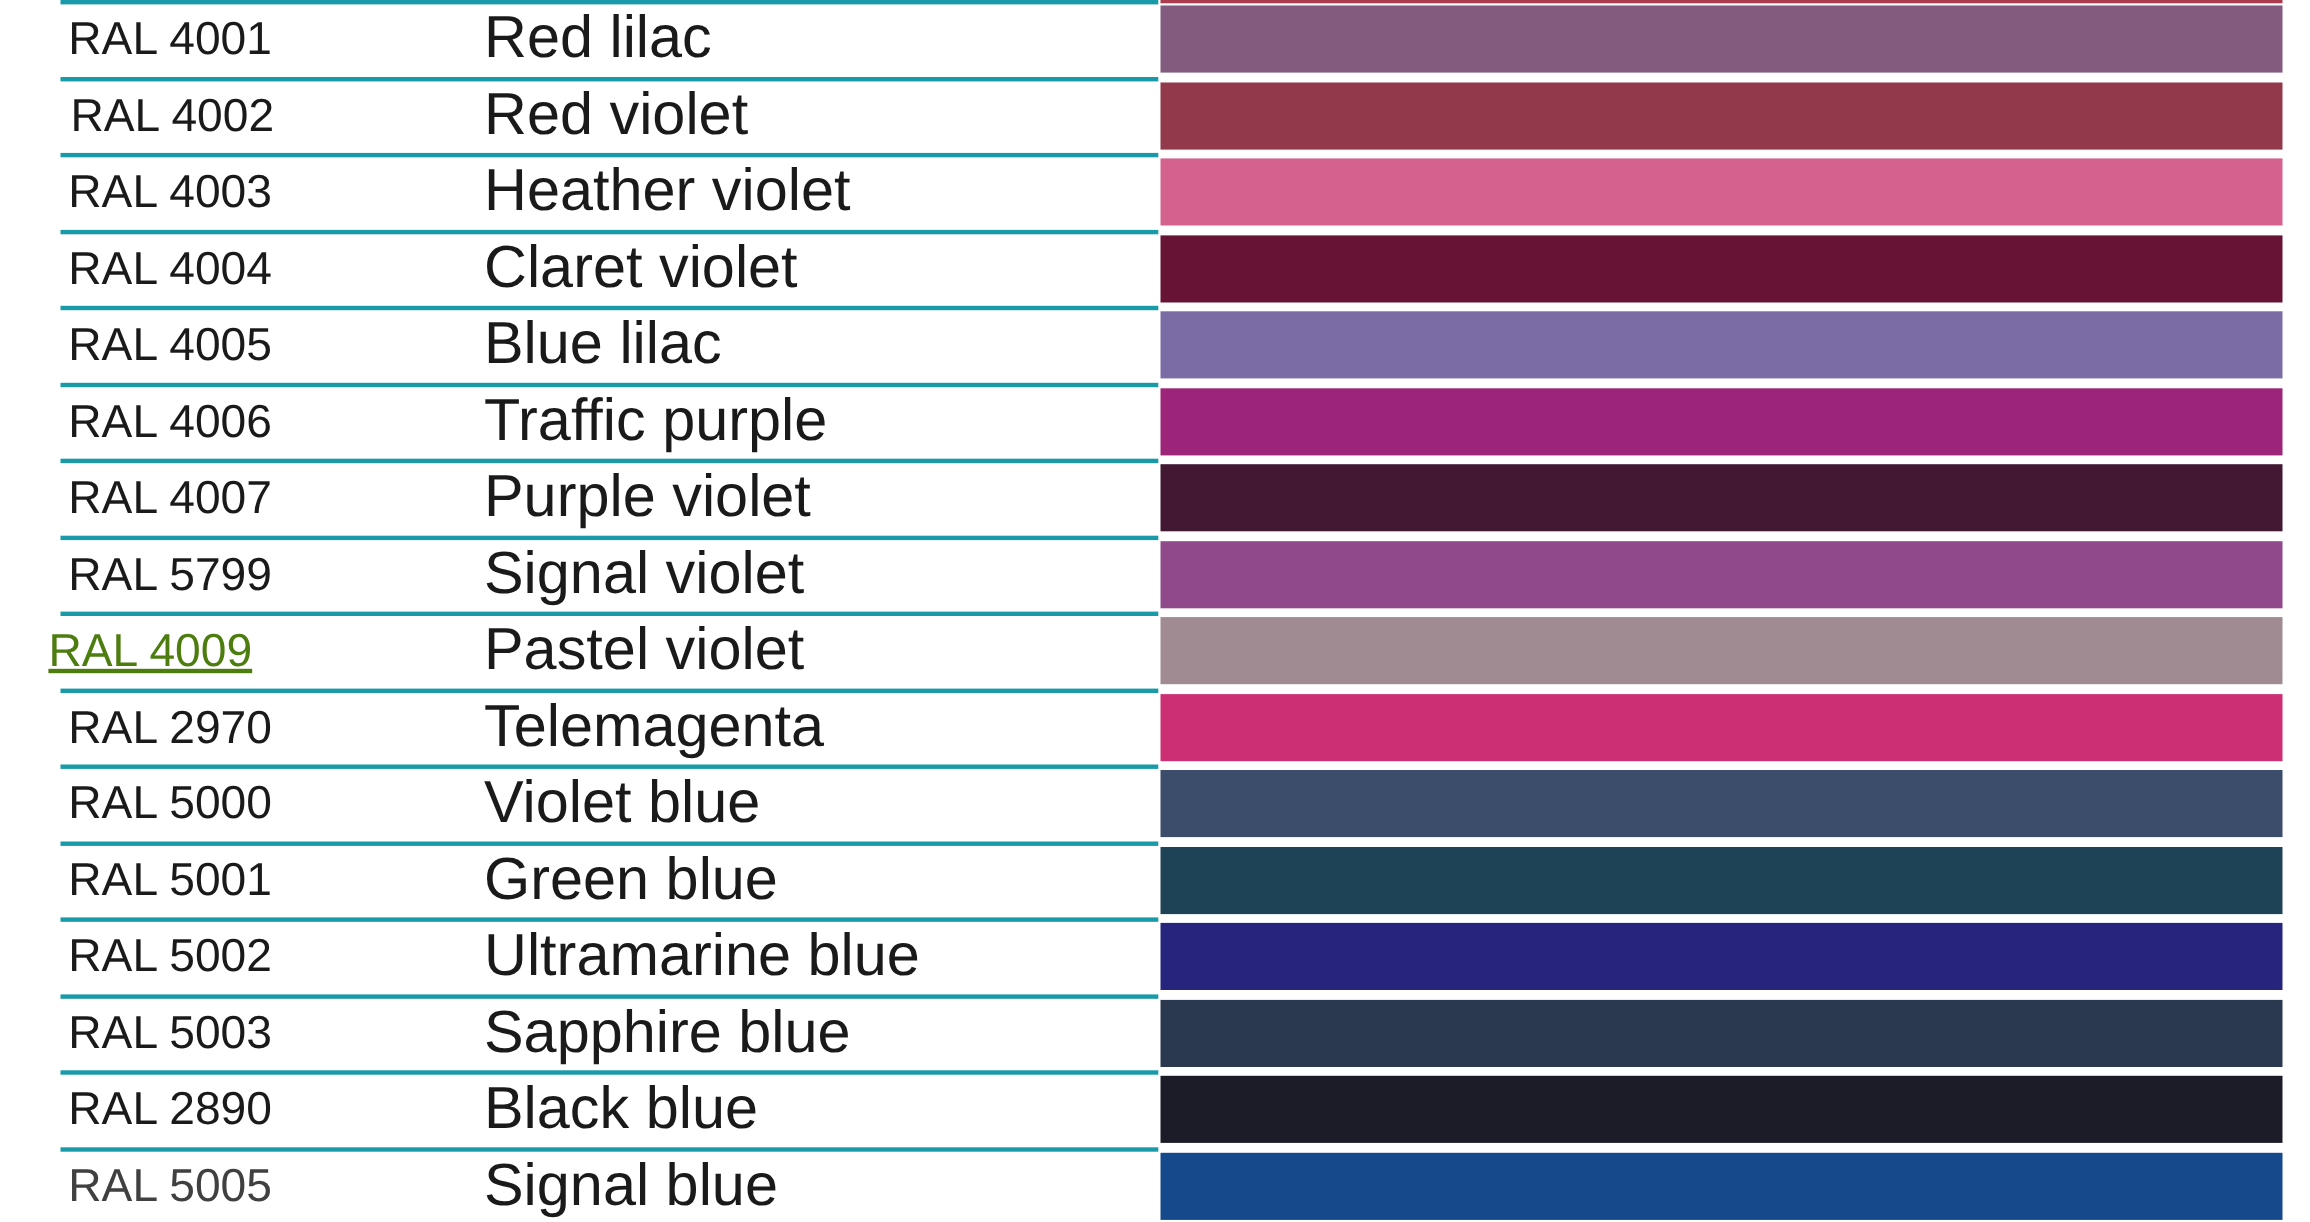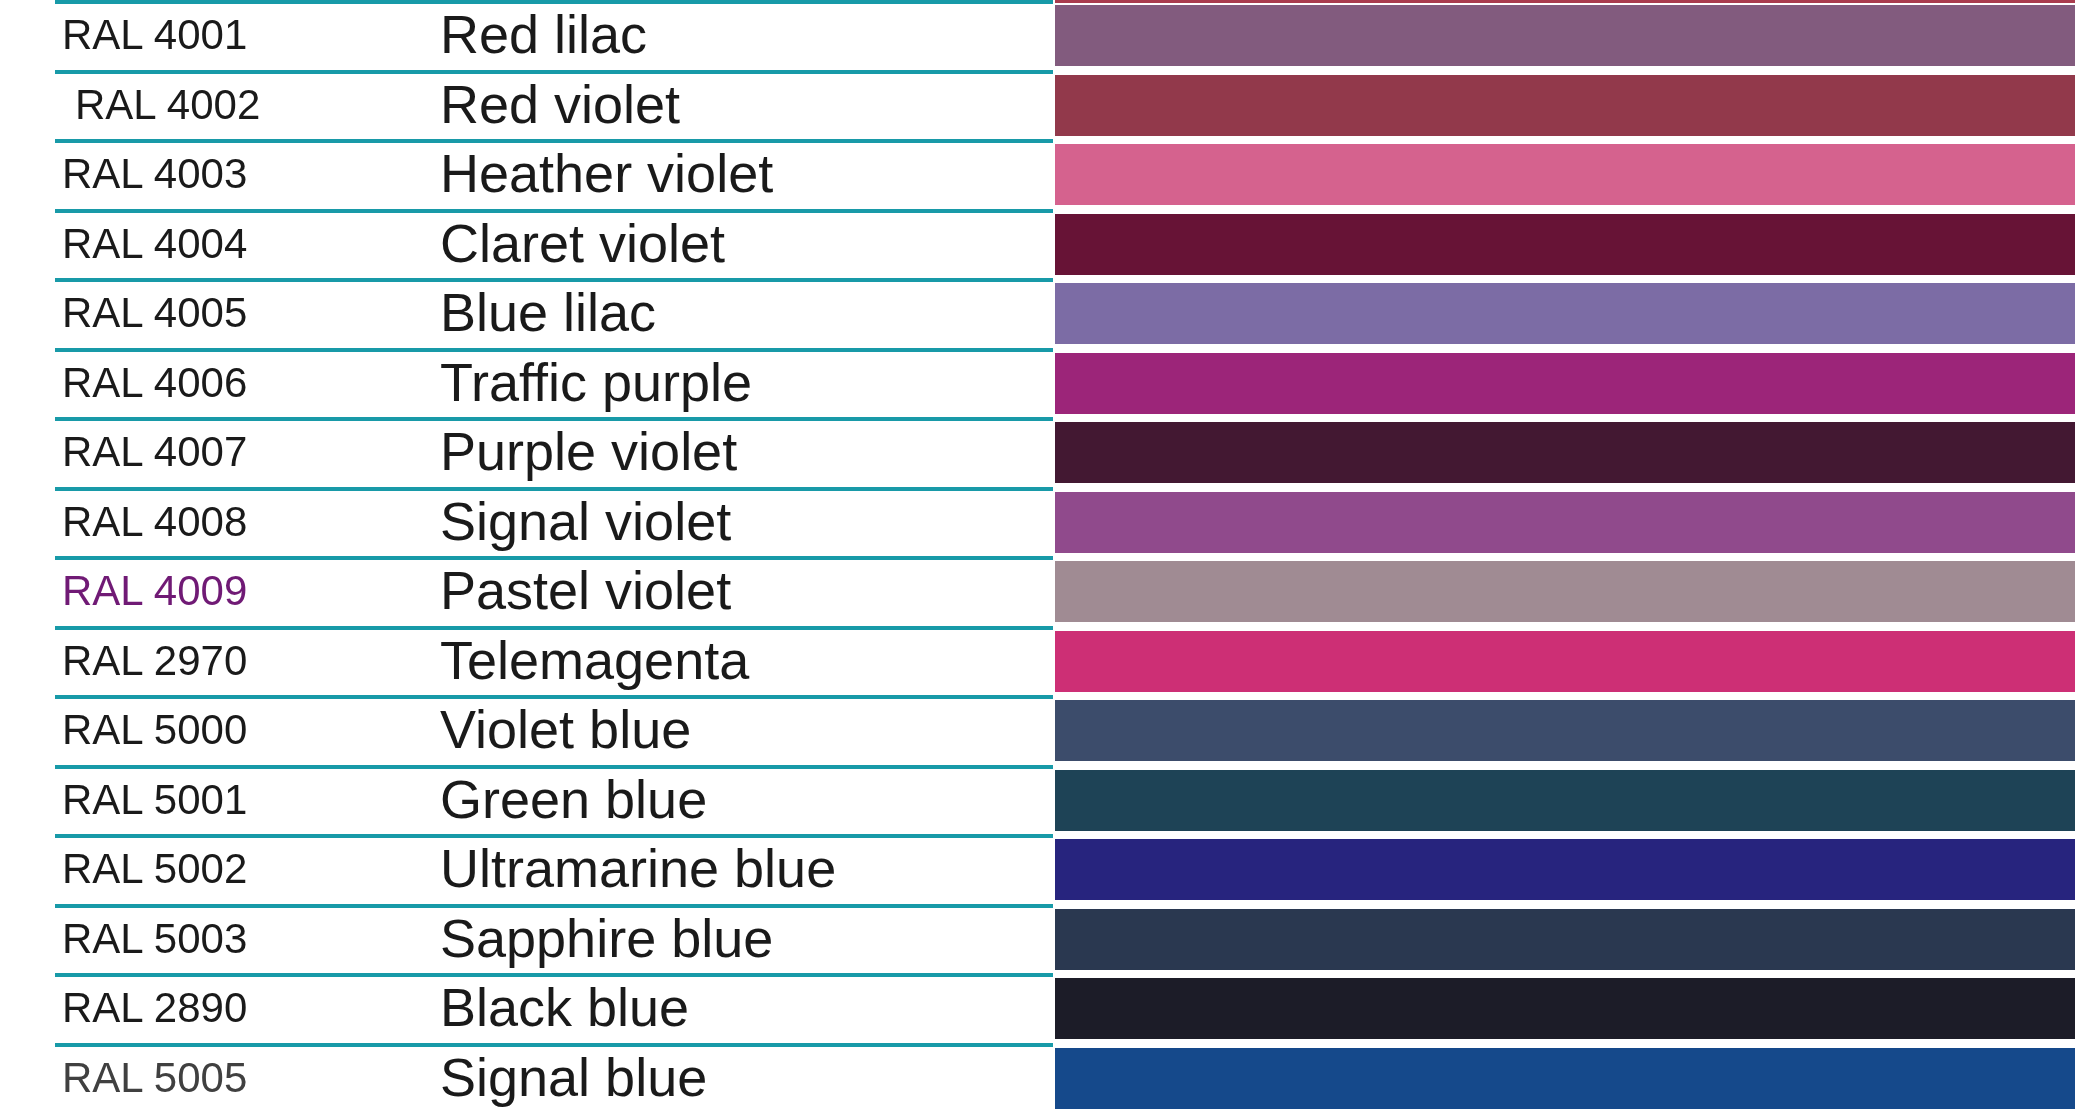--- a/index.html
+++ b/index.html
@@ -86,21 +86,21 @@
   <div class="top-bleed" style="background: rgb(169, 60, 78); left: 1055px; width: 1020px;"></div>
   <div id="rows-host">
       <div class="row" style="top: 0px;">
         <div class="rule" style="left: 55px; width: 998px; background: rgb(24, 154, 168);"></div>
         <div class="cell-code" style="left: 62px; color: rgb(26, 26, 26);">RAL 4001</div>
         <div class="cell-name" style="left: 440px; color: rgb(26, 26, 26);">Red lilac</div>
         <div class="swatch" style="left: 1055px; width: 1020px; background: rgb(130, 91, 126);"></div>
       </div>
       <div class="row" style="top: 69.5px;">
         <div class="rule" style="left: 55px; width: 998px; background: rgb(24, 154, 168);"></div>
-        <div class="cell-code" style="left: 75px; color: rgb(26, 26, 26);">RAL 4002</div>
+        <div class="cell-code" style="left: 64px; color: rgb(26, 26, 26);">RAL 4002</div>
         <div class="cell-name" style="left: 440px; color: rgb(26, 26, 26);">Red violet</div>
         <div class="swatch" style="left: 1055px; width: 1020px; background: rgb(146, 57, 75);"></div>
       </div>
       <div class="row" style="top: 139px;">
         <div class="rule" style="left: 55px; width: 998px; background: rgb(24, 154, 168);"></div>
         <div class="cell-code" style="left: 62px; color: rgb(26, 26, 26);">RAL 4003</div>
         <div class="cell-name" style="left: 440px; color: rgb(26, 26, 26);">Heather violet</div>
         <div class="swatch" style="left: 1055px; width: 1020px; background: rgb(213, 98, 142);"></div>
       </div>
       <div class="row" style="top: 208.5px;">
@@ -122,27 +122,27 @@
         <div class="swatch" style="left: 1055px; width: 1020px; background: rgb(156, 37, 121);"></div>
       </div>
       <div class="row" style="top: 417px;">
         <div class="rule" style="left: 55px; width: 998px; background: rgb(24, 154, 168);"></div>
         <div class="cell-code" style="left: 62px; color: rgb(26, 26, 26);">RAL 4007</div>
         <div class="cell-name" style="left: 440px; color: rgb(26, 26, 26);">Purple violet</div>
         <div class="swatch" style="left: 1055px; width: 1020px; background: rgb(67, 24, 50);"></div>
       </div>
       <div class="row" style="top: 486.5px;">
         <div class="rule" style="left: 55px; width: 998px; background: rgb(24, 154, 168);"></div>
-        <div class="cell-code" style="left: 62px; color: rgb(26, 26, 26);">RAL 4008</div>
+        <div class="cell-code" style="left: 62px; color: rgb(26, 26, 26);">RAL 5799</div>
         <div class="cell-name" style="left: 440px; color: rgb(26, 26, 26);">Signal violet</div>
         <div class="swatch" style="left: 1055px; width: 1020px; background: rgb(144, 74, 140);"></div>
       </div>
       <div class="row" style="top: 556px;">
         <div class="rule" style="left: 55px; width: 998px; background: rgb(24, 154, 168);"></div>
-        <div class="cell-code" style="left: 62px; color: #701a75;">RAL 4009</div>
+        <div class="cell-code" style="left: 44px; color: #4d7c0f; text-decoration: underline;">RAL 4009</div>
         <div class="cell-name" style="left: 440px; color: rgb(26, 26, 26);">Pastel violet</div>
         <div class="swatch" style="left: 1055px; width: 1020px; background: rgb(160, 139, 147);"></div>
       </div>
       <div class="row" style="top: 625.5px;">
         <div class="rule" style="left: 55px; width: 998px; background: rgb(24, 154, 168);"></div>
         <div class="cell-code" style="left: 62px; color: rgb(26, 26, 26);">RAL 2970</div>
         <div class="cell-name" style="left: 440px; color: rgb(26, 26, 26);">Telemagenta</div>
         <div class="swatch" style="left: 1055px; width: 1020px; background: rgb(205, 47, 117);"></div>
       </div>
       <div class="row" style="top: 695px;">

